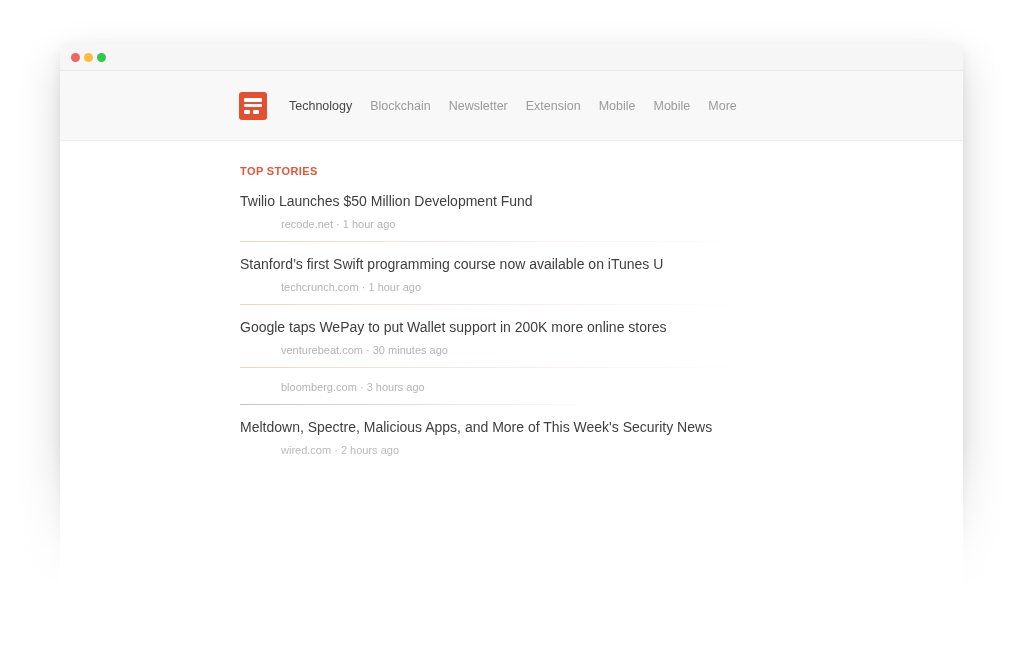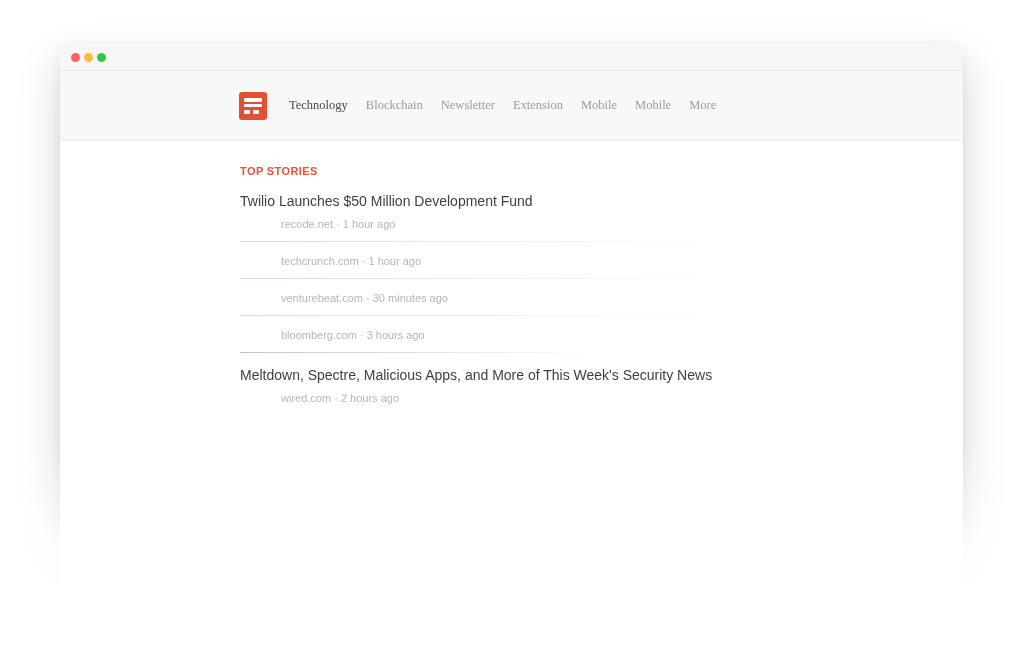--- a/index.html
+++ b/index.html
@@ -62,21 +62,21 @@
   .logo .bar {
     position: absolute;
     background: #ffffff;
     border-radius: 1px;
   }
   .logo .bar1 { left: 5px; right: 5px; top: 6px;  height: 4px; }
   .logo .bar2 { left: 5px; right: 5px; top: 12.5px; height: 3px; }
   .logo .dotL { left: 5px;  width: 6px; top: 18.5px; height: 3.5px; }
   .logo .dotR { left: 13.5px; width: 6px; top: 18.5px; height: 3.5px; }
 
-  .nav-items { display: flex; gap: 18px; align-items: flex-end; font-family: Liberation Serif, serif; }
+  .nav-items { display: flex; gap: 18px; align-items: flex-end; }
   .nav-item {
     font-size: 12.5px;
     color: #9b9b9b;
     text-decoration: none;
     cursor: pointer;
     white-space: nowrap;
   }
   .nav-item.active { color: #484848; }
 
   
@@ -177,29 +177,31 @@
         <div class="story-title">Twilio Launches $50 Million Development Fund</div>
         <div class="story-meta">
           <span>recode.net</span>
           <span>·</span>
           <span>1 hour ago</span>
         </div>
         <div class="divider"></div>
       </div>
 
       <div class="story">
+        <div class="story-title">Stanford’s first Swift programming course now available on iTunes U</div>
         <div class="story-meta">
           <span>techcrunch.com</span>
           <span>·</span>
           <span>1 hour ago</span>
         </div>
         <div class="divider"></div>
       </div>
 
       <div class="story">
+        <div class="story-title">Google taps WePay to put Wallet support in 200K more online stores</div>
         <div class="story-meta">
           <span>venturebeat.com</span>
           <span>·</span>
           <span>30 minutes ago</span>
         </div>
         <div class="divider"></div>
       </div>
 
       <div class="story">
         <div class="story-meta">

